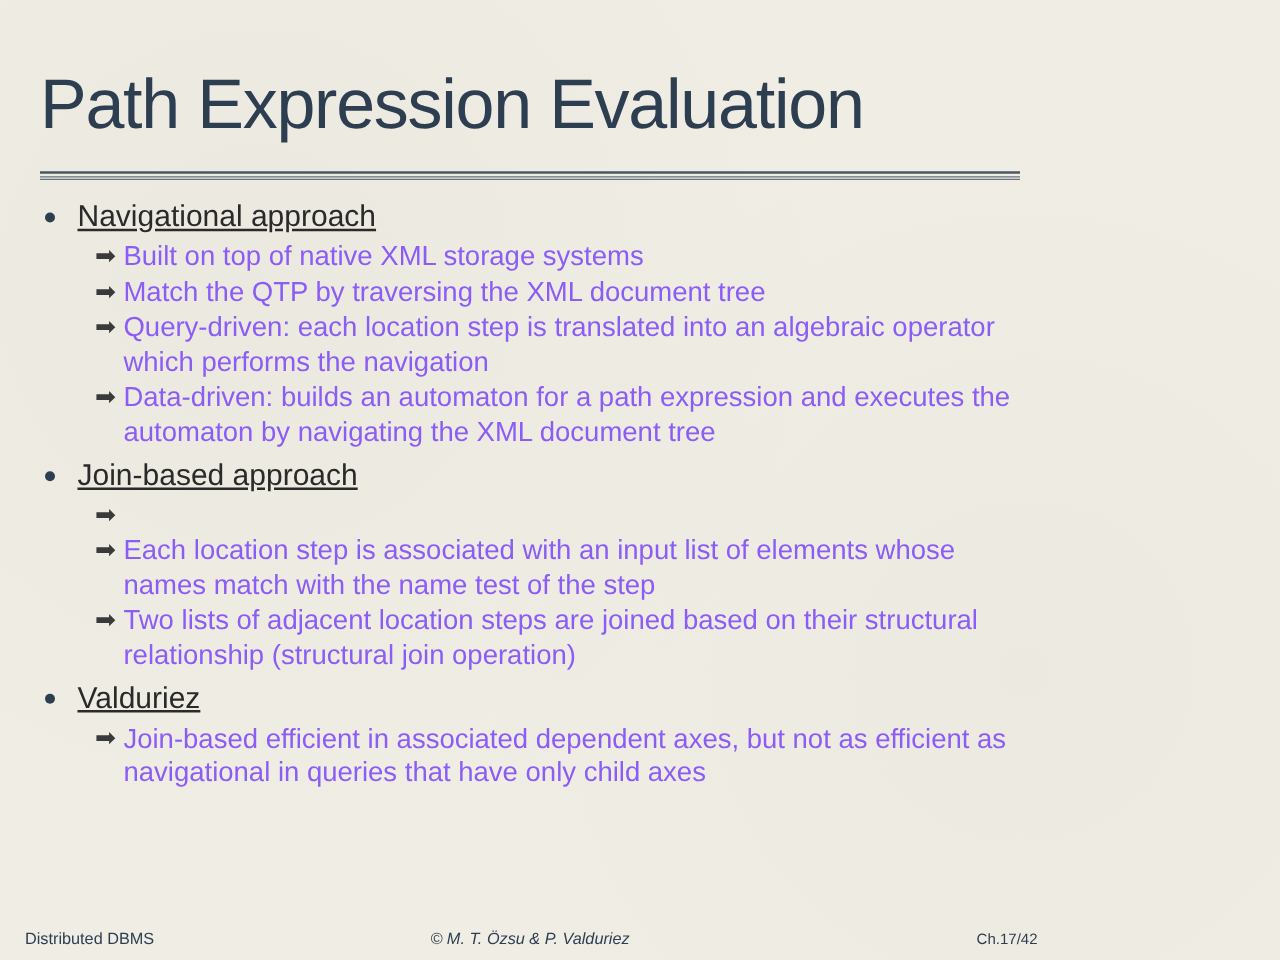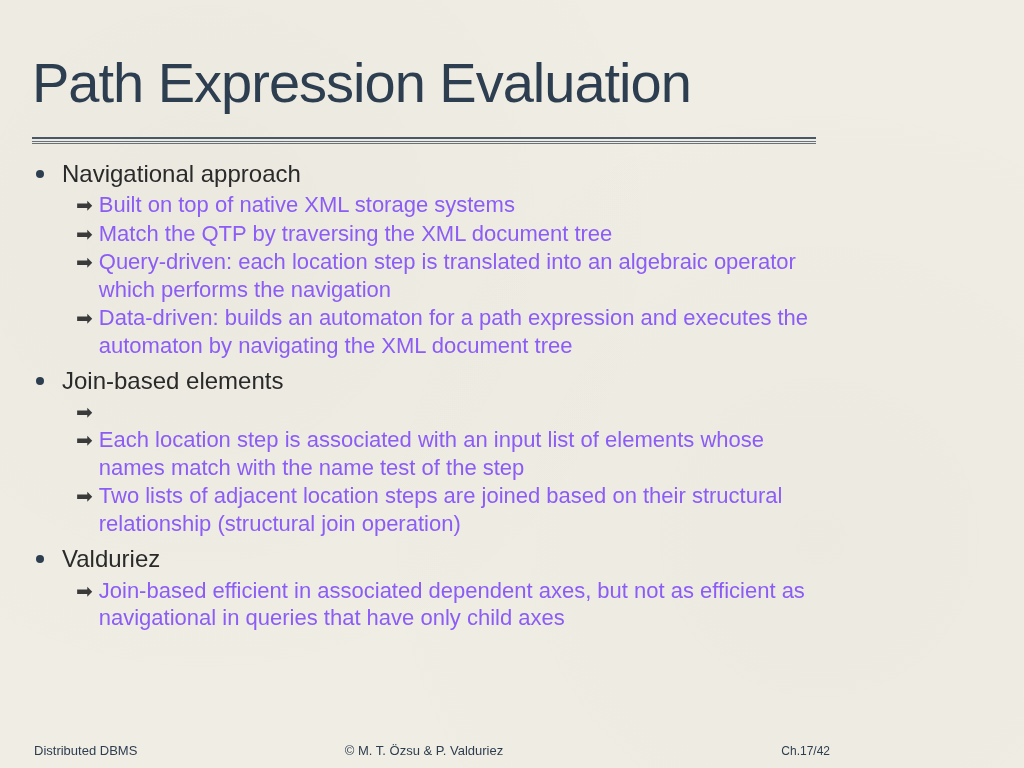--- a/index.html
+++ b/index.html
@@ -33,20 +33,21 @@
   .rule .gap1 { height: 2px; }
   .rule .thin { height: 1px; background: #2d3e50; opacity: 0.7; }
   .rule .gap2 { height: 1px; }
 
   .content { padding: 0 0 0 4px; }
 
   .topic {
     display: flex;
     align-items: flex-start;
     margin-top: 6px;
+    text-decoration: underline;
   }
   .dot {
     width: 8px; height: 8px; border-radius: 50%;
     background: #2d3e50;
     margin-top: 12px;
     margin-right: 18px;
     flex-shrink: 0;
   }
   .topic-text {
     font-size: 24px;
@@ -73,25 +74,25 @@
     color: #8b5cf6;
     line-height: 1.25;
   }
 
   .footer {
     position: absolute;
     left: 0; right: 0; bottom: 10px;
     display: flex;
     justify-content: space-between;
     align-items: flex-end;
-    padding: 0 18px 0 34px;
+    padding: 0 18px 0 20px;
     font-size: 13px;
     color: #2d3e50;
   }
-  .footer .center { position: absolute; left: 50%; transform: translateX(-50%); }
+  .footer .center { position: absolute; left: 50%; transform: translateX(-50%); font-style: italic; }
   .footer .right { color: #2d3e50; font-size: 12px; }
 </style>
 </head>
 <body>
 
 <div class="slide">
   <h1 class="title">Path Expression Evaluation</h1>
 
   <div class="rule">
     <div class="line"></div>
@@ -121,21 +122,21 @@
         <span class="subtext">Query-driven: each location step is translated into an algebraic operator which performs the navigation</span>
       </div>
       <div class="subitem">
         <span class="arrow">➡</span>
         <span class="subtext">Data-driven: builds an automaton for a path expression and executes the automaton by navigating the XML document tree</span>
       </div>
     </div>
 
     <div class="topic">
       <span class="dot"></span>
-      <span class="topic-text">Join-based elements</span>
+      <span class="topic-text">Join-based approach</span>
     </div>
     <div class="sublist">
       <div class="subitem">
         <span class="arrow">➡</span>
       </div>
       <div class="subitem">
         <span class="arrow">➡</span>
         <span class="subtext">Each location step is associated with an input list of elements whose names match with the name test of the step</span>
       </div>
       <div class="subitem">

